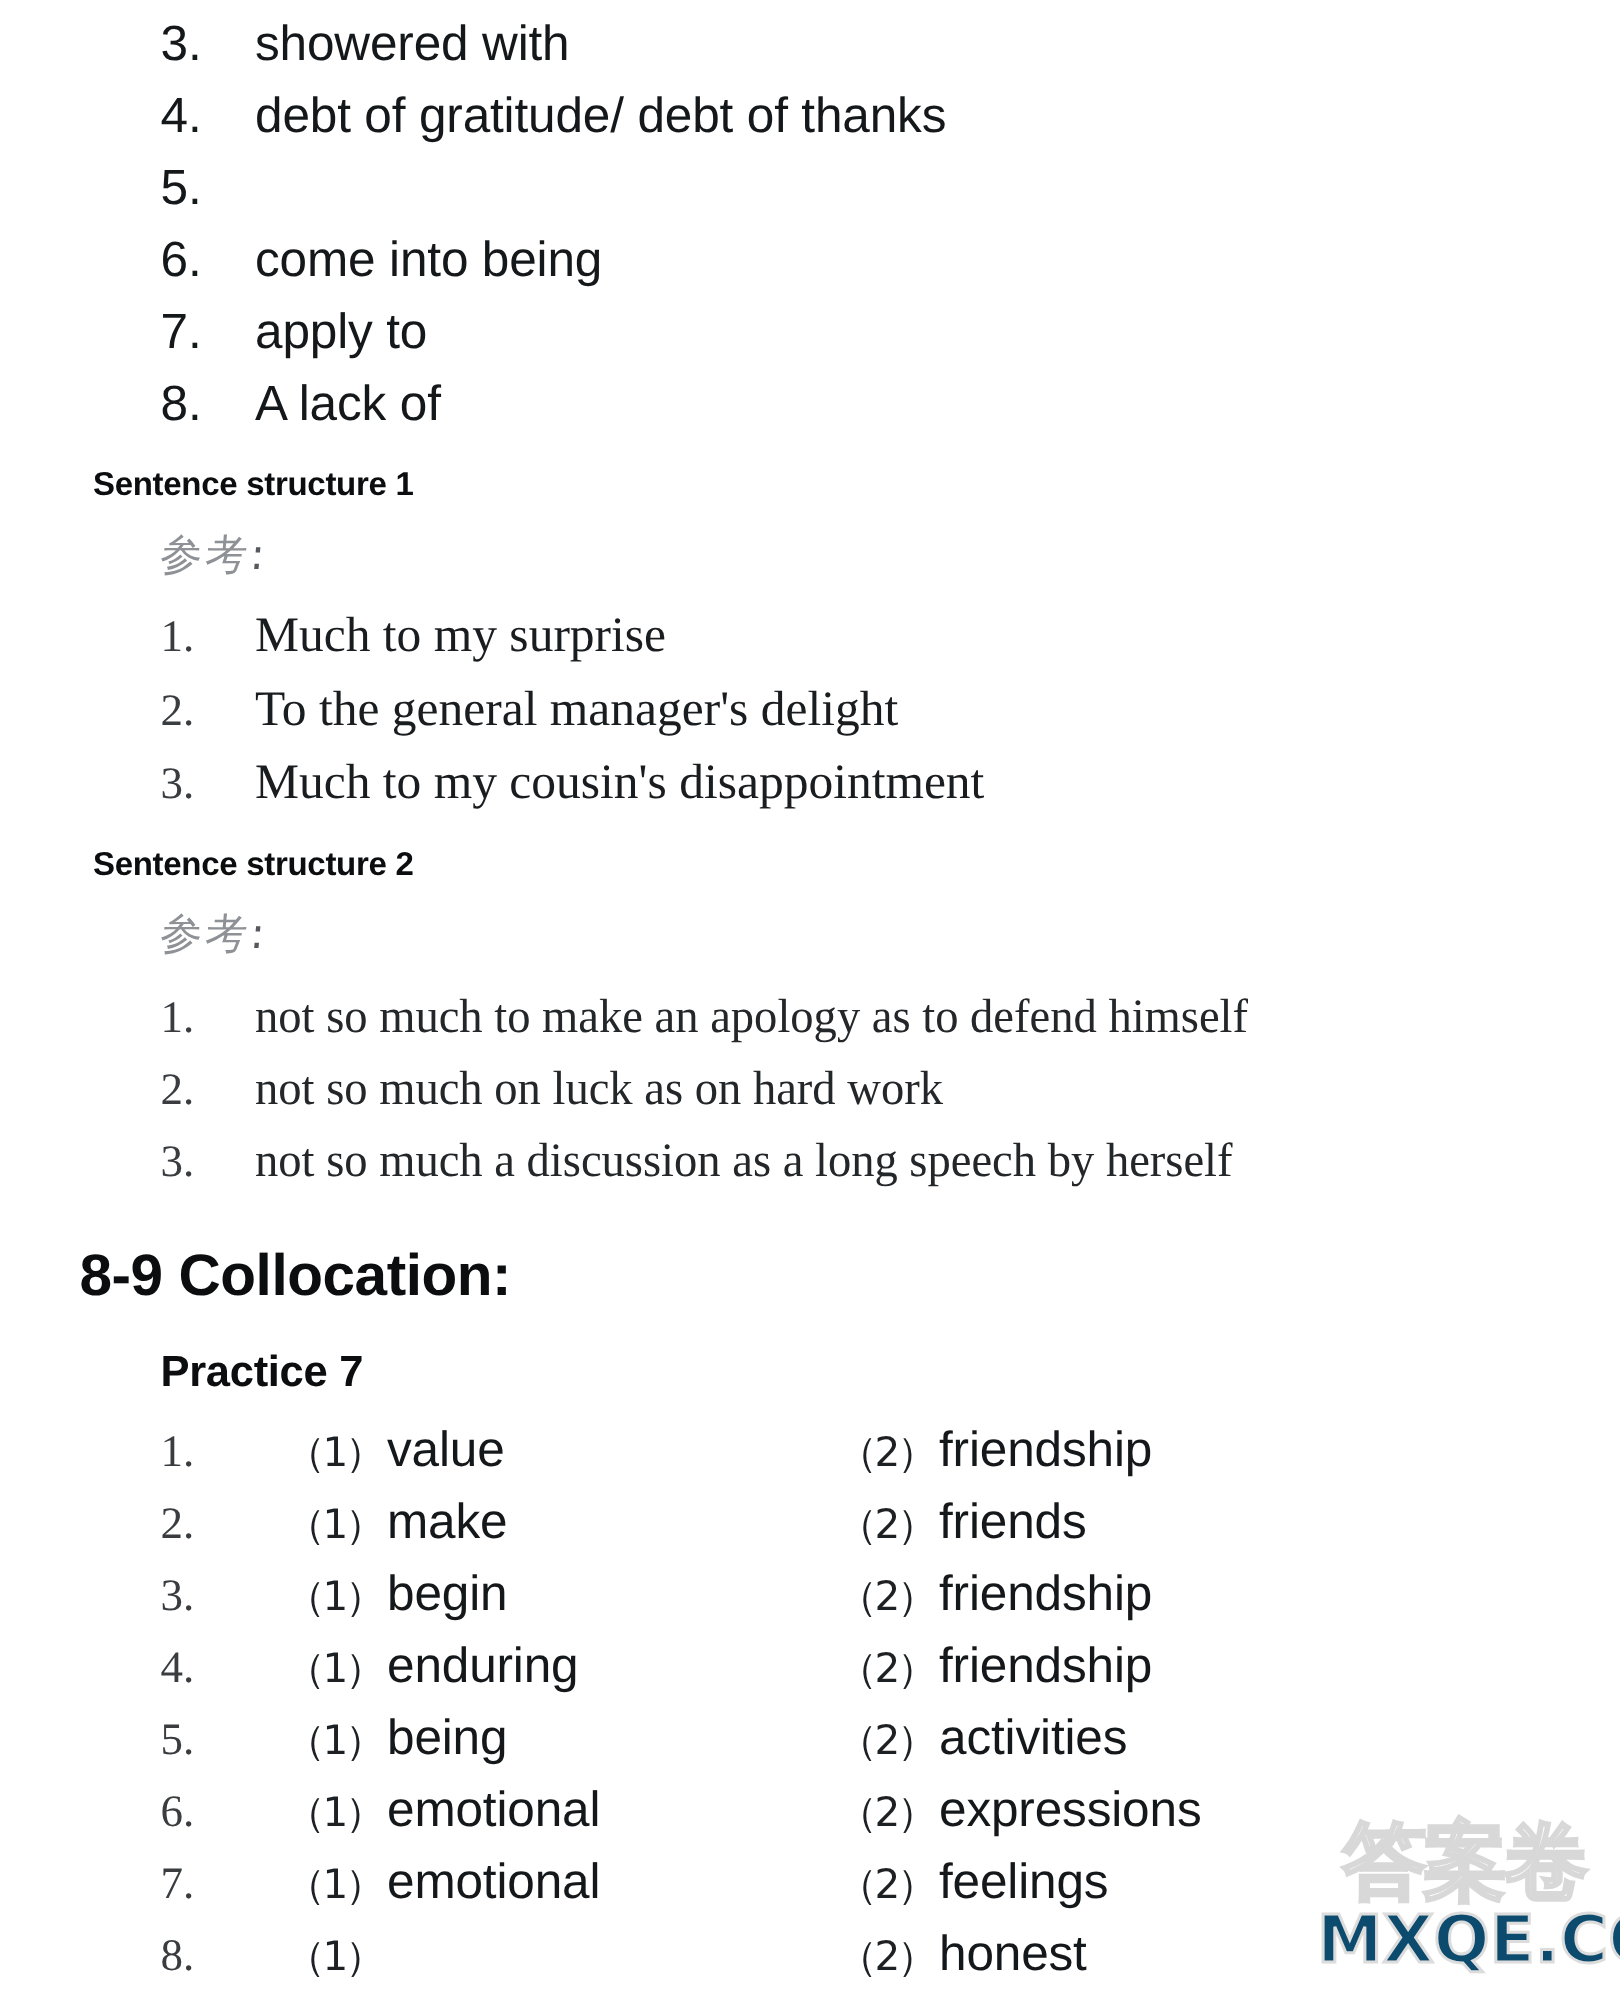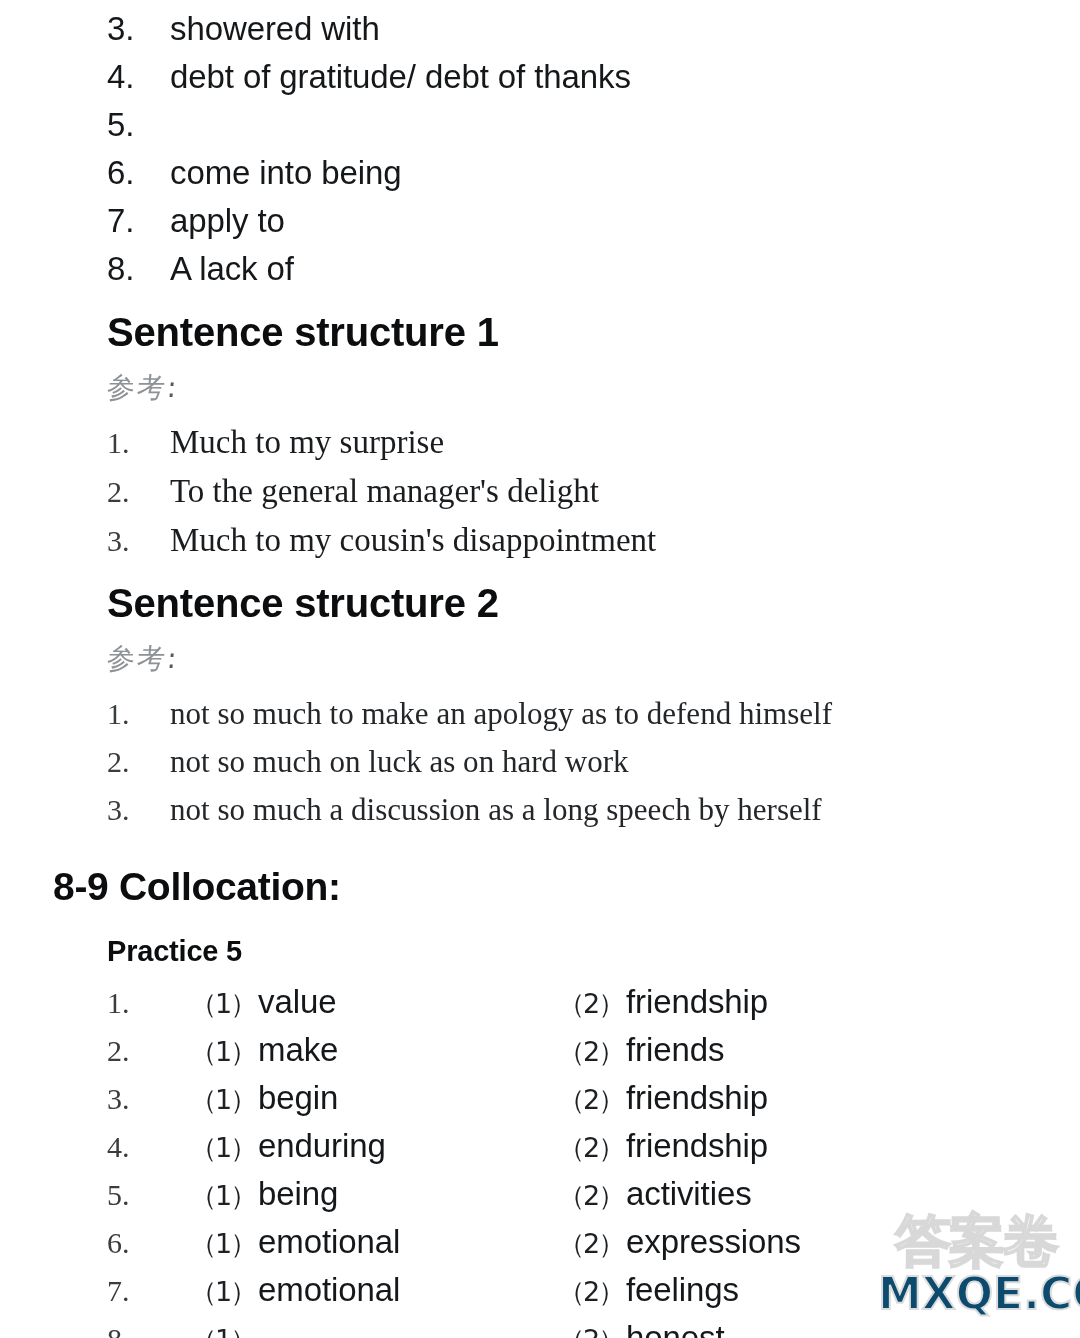--- a/index.html
+++ b/index.html
@@ -54,24 +54,24 @@
   }
   .sans-list .txt {
     font-size: 33px;
     font-family: "Liberation Sans", sans-serif;
     color: #15181a;
     letter-spacing: -0.1px;
   }
 
   
   .h-sec {
-    padding-left: 107px;
-    font-family: "Liberation Sans", sans-serif;
-    font-weight: bold;
-    font-size: 40px;
+    padding-left: 62px;
+    font-family: "Liberation Sans", sans-serif;
+    font-weight: bold;
+    font-size: 22px;
     color: #0b0d0f;
     letter-spacing: -0.2px;
     line-height: 1;
   }
   .h-big {
     padding-left: 53px;
     font-family: "Liberation Sans", sans-serif;
     font-weight: bold;
     font-size: 39px;
     color: #0b0d0f;
@@ -264,21 +264,21 @@
     </li>
     <li class="num-row">
       <span class="num">3.</span>
       <span class="txt">not so much a discussion as a long speech by herself</span>
     </li>
   </ul>
 
   <div style="height:28px"></div>
   <div class="h-big">8-9 Collocation:</div>
   <div style="height:31px"></div>
-  <div class="h-prac">Practice 5</div>
+  <div class="h-prac">Practice 7</div>
   <div style="height:17px"></div>
 
   <div class="coll-list">
     <div class="coll-row">
       <span class="c-num">1.</span>
       <span class="coll-cell left">
         <span class="paren">（1）</span>
         <span class="word">value</span>
       </span>
       <span class="coll-cell right">

